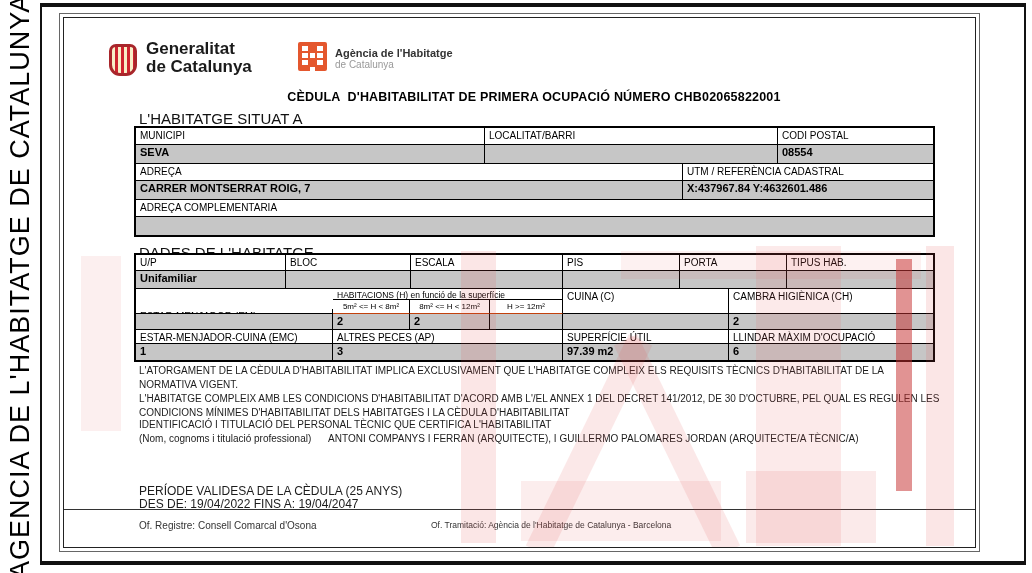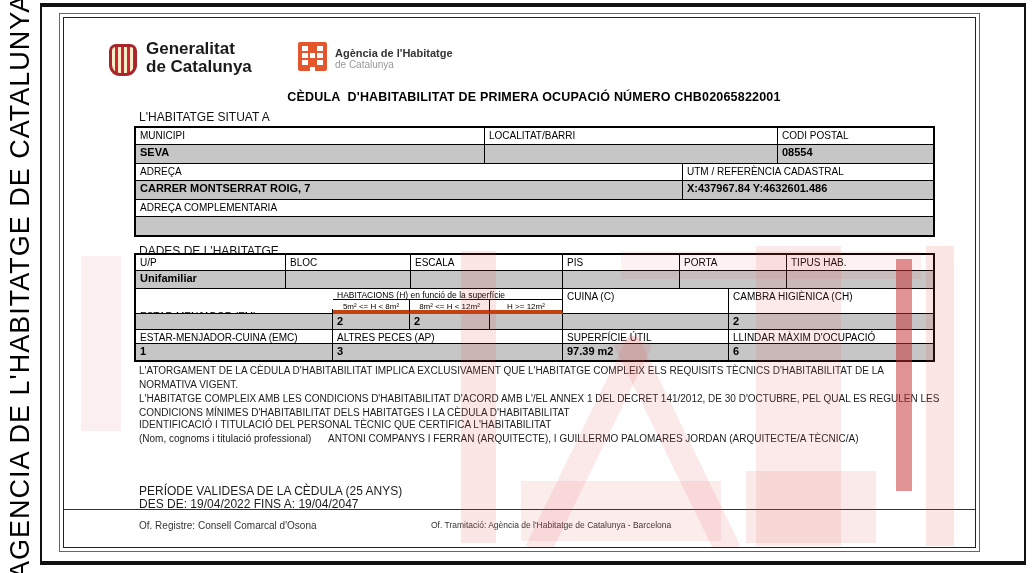--- a/index.html
+++ b/index.html
@@ -26,32 +26,32 @@
     background:repeating-linear-gradient(90deg,#f8efc8 0 3px,#ce2430 3px 6px);box-sizing:border-box;}
   .gen-text{margin-left:9px;font-weight:bold;font-size:17px;line-height:18px;color:#1a1a1a;}
   .ag-logo{position:absolute;left:228px;top:24px;display:flex;align-items:flex-start;margin-left:6px;}
   .ag-text{margin-left:8px;padding-top:5px;}
   .ag-text .l1{font-weight:bold;font-size:11px;color:#333;line-height:12px;}
   .ag-text .l2{font-size:10px;color:#999;line-height:11px;}
 
   .doc-title{position:absolute;left:60px;top:72px;width:820px;text-align:center;
     font-weight:bold;font-size:12.5px;letter-spacing:.2px;white-space:pre-wrap;}
 
-  .sec-label{position:absolute;font-size:12px;color:#111;}
+  .sec-label{position:absolute;font-size:15px;color:#111;}
 
   
   .tbl{position:absolute;left:70px;width:797px;border:2px solid #000;box-sizing:content-box;background:#fff;}
   .grid{display:grid;}
   .sect{border-bottom:1.5px solid #000;}
   .sect:last-child{border-bottom:none;}
   .hc,.vc,.sh,.gh{box-sizing:border-box;overflow:hidden;white-space:nowrap;}
   .hc{border-right:1px solid #000;border-bottom:1px solid #000;background:#fff;
       font-size:10px;padding:2px 2px 0 4px;}
   .gh{border-right:1px solid #000;border-bottom:1px solid #000;font-size:8.5px;padding:1px 0 0 4px;}
-  .sh{border-right:1px solid #000;border-bottom:4px solid #c2410c;font-size:8px;text-align:center;padding-top:2px;}
+  .sh{border-right:1px solid #000;border-bottom:1px solid #c2410c;font-size:8px;text-align:center;padding-top:2px;}
   .vc{border-right:1px solid #000;background:#c6c6c6;font-weight:bold;font-size:11px;padding:1px 2px 0 4px;}
   .nbr{border-right:none;}
   .span2{grid-row:1/3;}
 
   .t1{top:108px;}
   .t1 .g1{grid-template-columns:349px 293px 155px;grid-template-rows:17px 18px;}
   .t1 .g2{grid-template-columns:547px 250px;grid-template-rows:17px 18px;}
   .t1 .g3{grid-template-columns:797px;grid-template-rows:17px 18px;}
 
   .t2{top:235px;}

